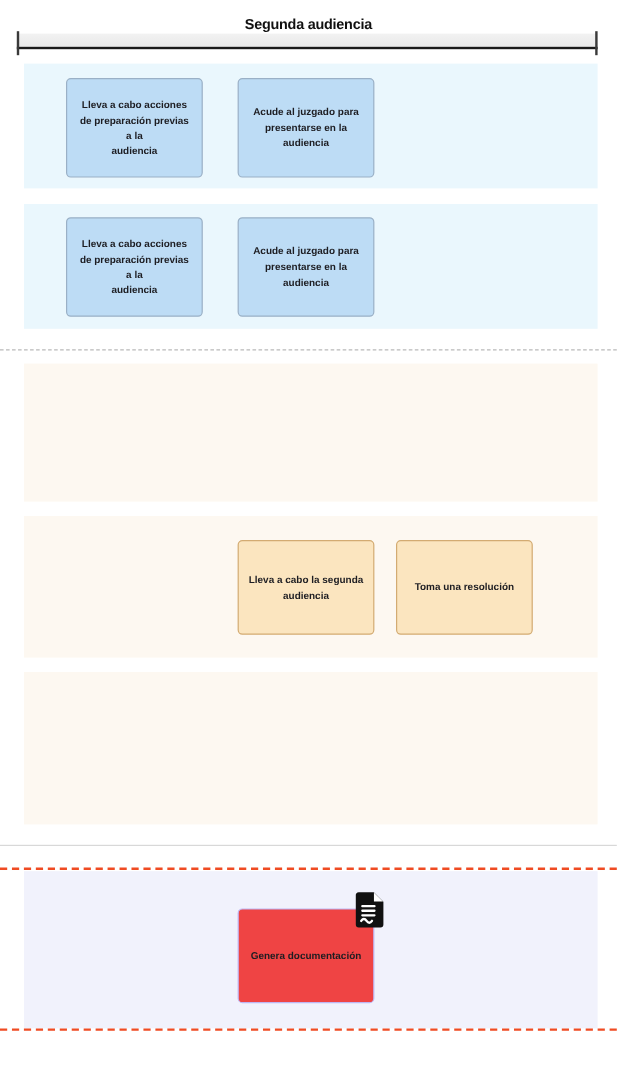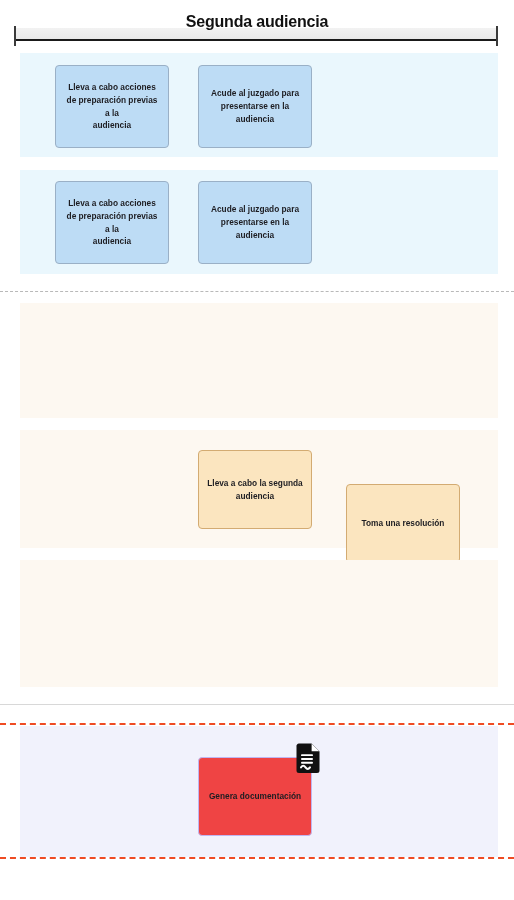--- a/index.html
+++ b/index.html
@@ -49,21 +49,21 @@
     background: #3a3a3a;
   }
   .phase-tick.left  { left: 14px; }
   .phase-tick.right { left: 496px; }
   .phase-title {
     position: absolute;
     left: 0;
     top: 13px;
     width: 514px;
     text-align: center;
-    font-size: 16px;
+    font-size: 12px;
     font-weight: bold;
     color: #111111;
     letter-spacing: -0.2px;
   }
 
   
   .lane {
     position: absolute;
     left: 20px;
     width: 478px;
@@ -155,21 +155,21 @@
 presentarse en la
 audiencia</div>
 
   <div class="divider dashed-gray" style="top:291px;"></div>
 
   <div class="lane orange" style="top:303px; height:115px;"></div>
 
   <div class="lane orange" style="top:430px; height:118px;"></div>
   <div class="card orange" style="left:198px; top:450px; width:114px; height:79px;">Lleva a cabo la segunda
 audiencia</div>
-  <div class="card orange" style="left:346px; top:450px; width:114px; height:79px;margin-top:34px;">Toma una resolución</div>
+  <div class="card orange" style="left:330px; top:450px; width:114px; height:79px;">Toma una resolución</div>
 
   <div class="lane orange" style="top:560px; height:127px;"></div>
 
   <div class="divider solid-gray" style="top:704px;"></div>
   <div class="divider dashed-red" style="top:723px;"></div>
 
   <div class="lane purple" style="top:726px; height:131px;"></div>
   <div class="card purple" style="left:198px; top:757px; width:114px; height:79px;">Genera documentación</div>
 
   <div class="doc-badge" style="left:294px; top:742px;">

